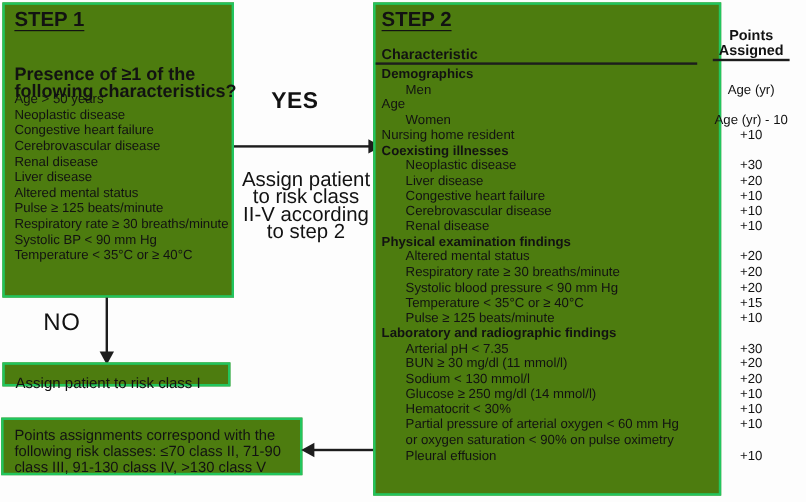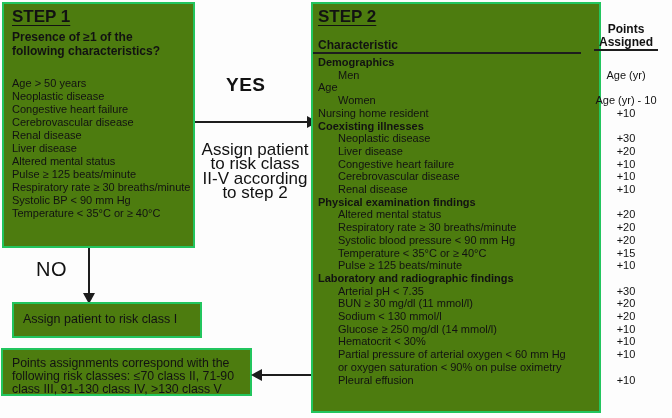--- a/index.html
+++ b/index.html
@@ -6,36 +6,36 @@
   #canvas{
     position:relative;width:672px;height:418px;background:#fdfdfd;
     font-family:"Liberation Sans",sans-serif;color:#121212;overflow:hidden;
   }
   .box{position:absolute;background:#4d7c0f;border:2px solid #22c55e;box-sizing:border-box;}
   .abs{position:absolute;}
   .step-title{font-size:17px;font-weight:bold;text-decoration:underline;text-underline-offset:3px;white-space:nowrap;}
   
   #step1-box{left:2px;top:2px;width:193px;height:246px;}
   #step1-title{left:8px;top:3px;}
-  #step1-question{left:8px;top:26px;font-size:12px;font-weight:bold;line-height:14px;white-space:nowrap;}
+  #step1-question{left:8px;top:52px;font-size:15px;font-weight:bold;line-height:14px;white-space:nowrap;}
   #step1-list{left:8px;top:73px;font-size:11px;line-height:13px;white-space:nowrap;}
   
   #yes-label{left:226px;top:74px;font-size:19px;font-weight:bold;letter-spacing:.5px;}
   #no-label{left:36px;top:258px;font-size:20px;font-weight:normal;letter-spacing:.5px;}
   #yes-note{left:200px;top:143px;width:110px;text-align:center;font-size:17px;line-height:14.4px;white-space:nowrap;}
   .hline{background:#1d1d1d;height:2px;}
   .vline{background:#1d1d1d;width:2px;}
   #yes-arrow-line{left:195px;top:121px;width:113px;}
   #yes-arrow-head{left:307px;top:116px;width:0;height:0;border-left:11px solid #1d1d1d;border-top:6px solid transparent;border-bottom:6px solid transparent;}
   #no-arrow-line{left:88px;top:248px;height:48px;}
   #no-arrow-head{left:83px;top:293px;width:0;height:0;border-top:11px solid #1d1d1d;border-left:6px solid transparent;border-right:6px solid transparent;}
   #points-arrow-line{left:261px;top:374px;width:57px;}
   #points-arrow-head{left:251px;top:369px;width:0;height:0;border-right:11px solid #1d1d1d;border-top:6px solid transparent;border-bottom:6px solid transparent;}
   
-  #riskclass1-box{left:12px;top:302px;width:190px;height:36px;padding:8px 0 0 9px;font-size:12.5px;white-space:nowrap;}
+  #riskclass1-box{left:2px;top:302px;width:190px;height:20px;padding:8px 0 0 9px;font-size:12.5px;white-space:nowrap;}
   
   #points-box{left:1px;top:348px;width:251px;height:48px;padding:7px 0 0 9px;font-size:12.3px;line-height:12.9px;white-space:nowrap;}
   
   #step2-box{left:311px;top:2px;width:290px;height:411px;}
   #step2-title{left:5px;top:3px;}
   #s2-char-header{left:5px;top:34px;font-size:12px;font-weight:bold;}
   #s2-points-header{left:281px;top:19px;width:64px;text-align:center;font-size:12px;font-weight:bold;line-height:13px;}
   #s2-underline-left{left:0px;top:48px;width:268px;height:2px;background:#1d1d1d;}
   #s2-underline-right{left:281px;top:45px;width:64px;height:2px;background:#1d1d1d;}
   #step2-rows{left:0px;top:52px;width:345px;font-size:11px;line-height:12.7px;}

